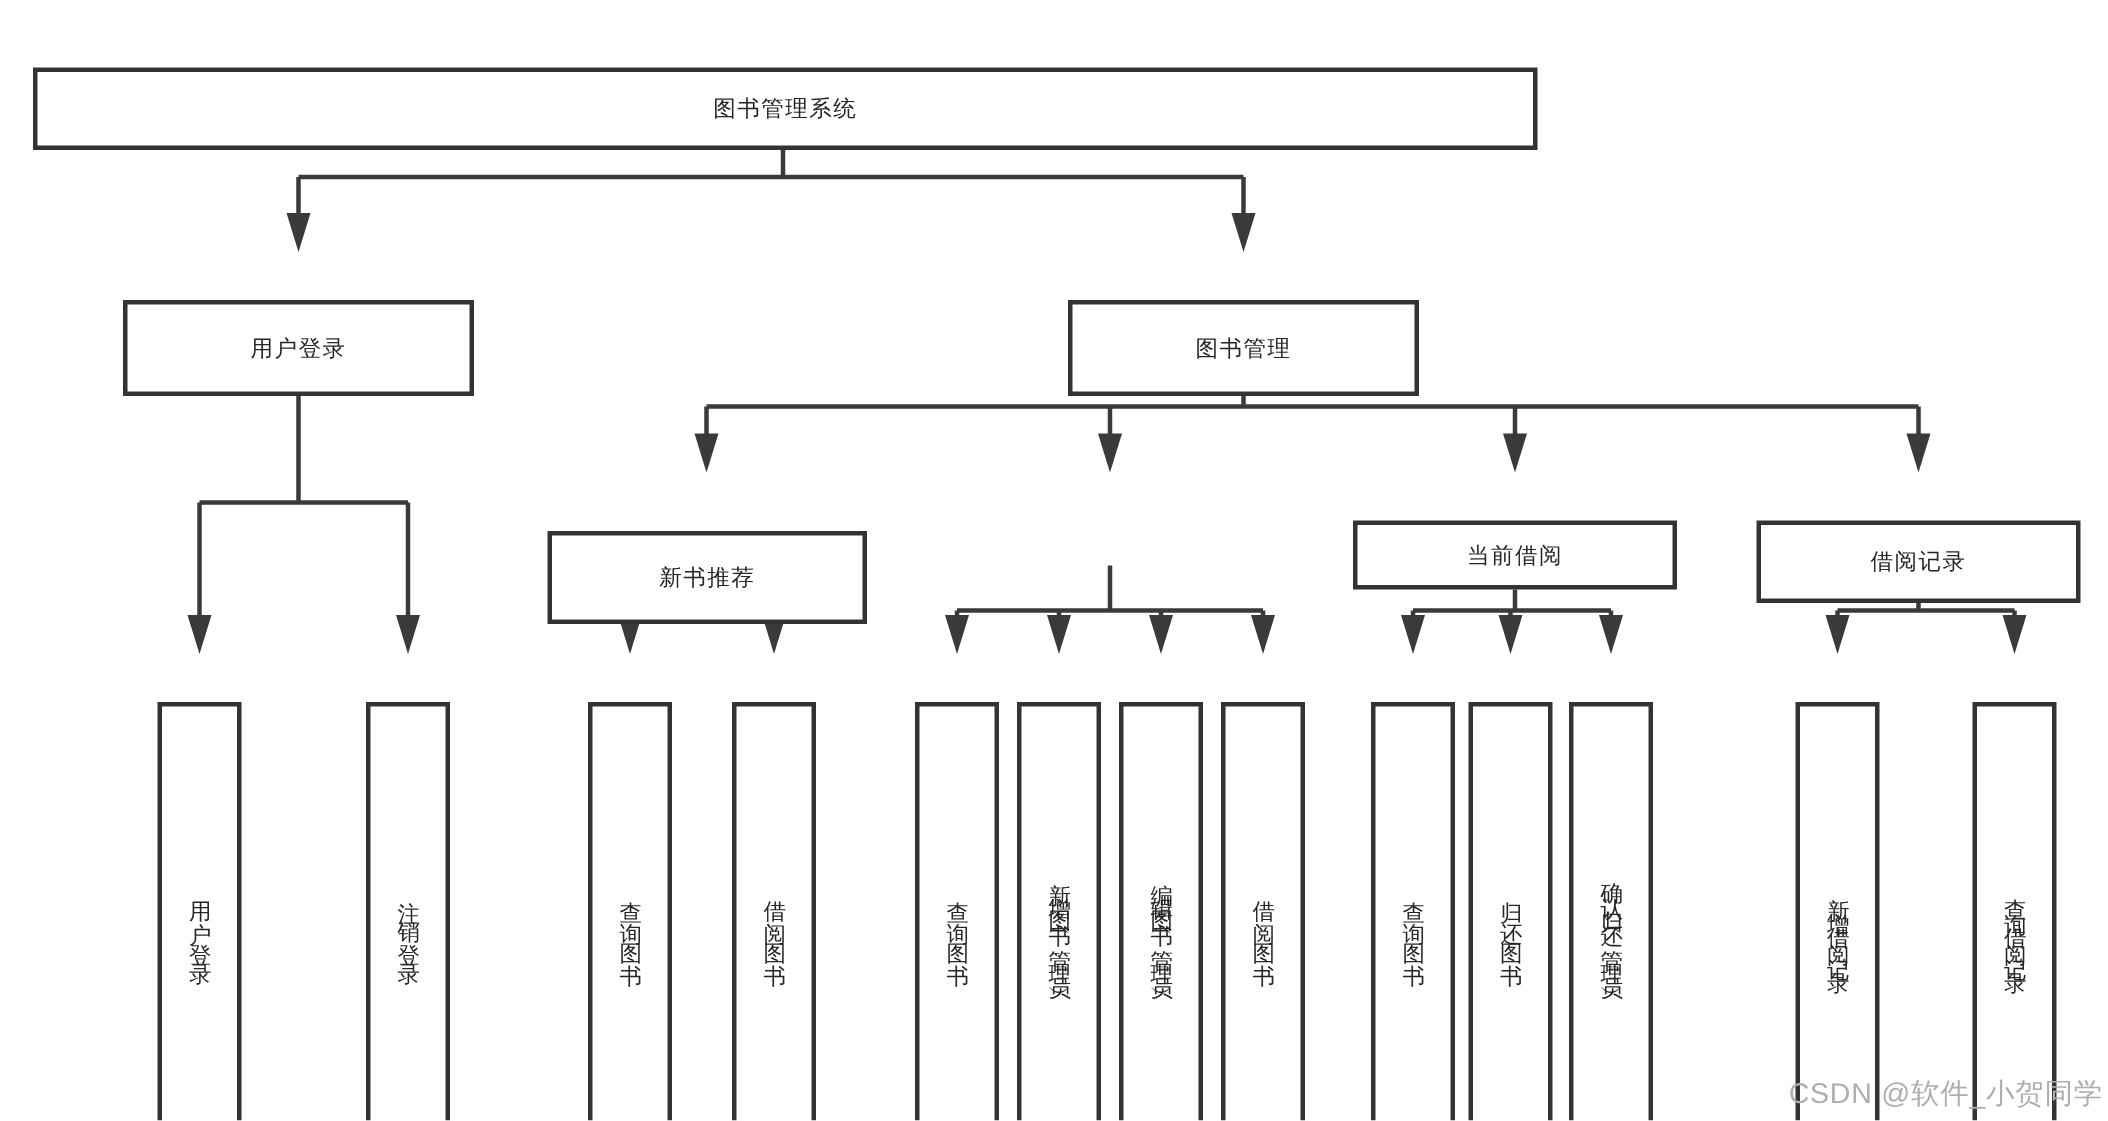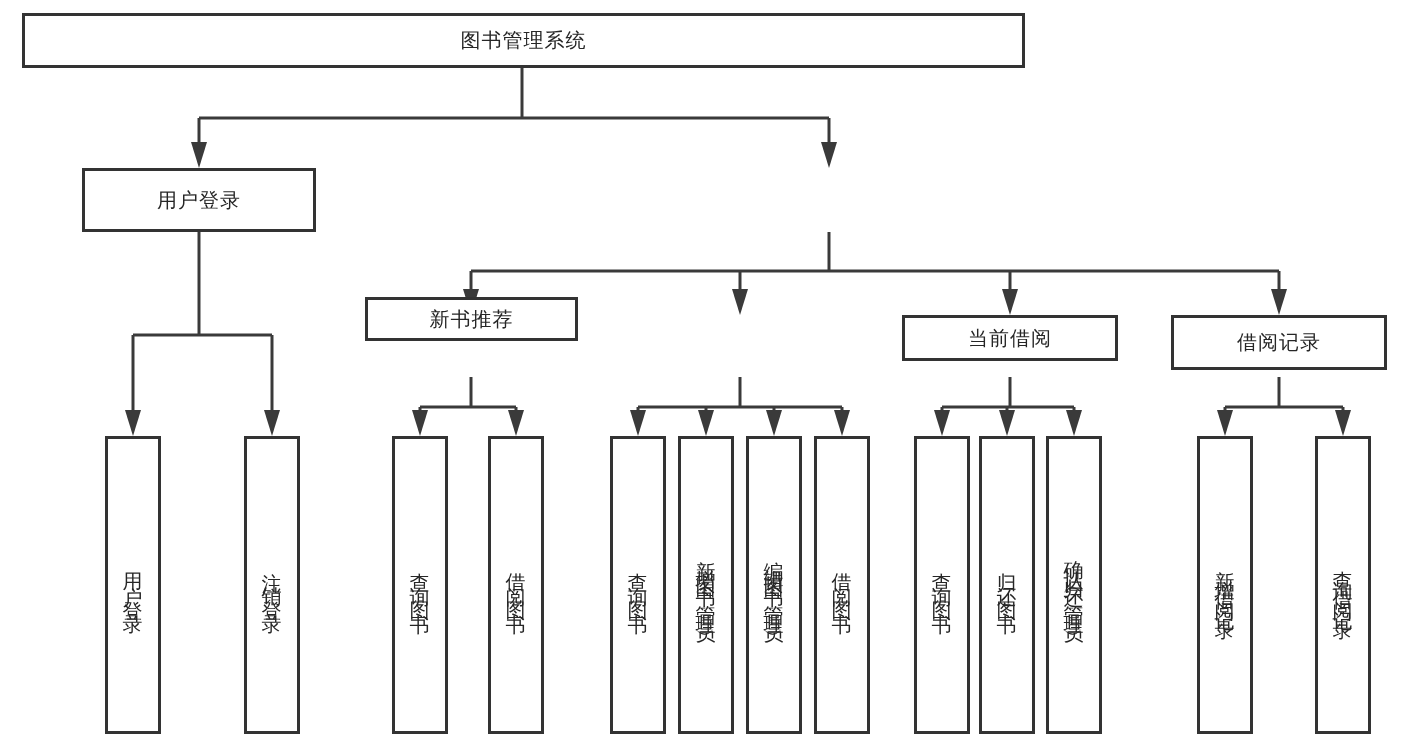--- a/index.html
+++ b/index.html
@@ -7,22 +7,22 @@
     position:relative;width:1405px;height:747px;background:var(--c-bg,#fff);
     font-family:"Liberation Sans","DejaVu Sans",sans-serif;overflow:hidden;
   }
   #connectors{position:absolute;left:0;top:0;width:1405px;height:747px;z-index:1;}
   #connectors line{stroke:var(--c-line,#3a3a3a);stroke-width:3;}
   #connectors polygon{fill:var(--c-line,#3a3a3a);}
   .node{
     position:absolute;box-sizing:border-box;background:#fff;
     border:3px solid var(--c-border,#333);
     display:flex;align-items:center;justify-content:center;
-    color:var(--c-text,#262626);font-size:20px;letter-spacing:1px;
-    z-index:2;white-space:nowrap;
+    color:var(--c-text,#262626);font-size:15px;letter-spacing:1px;
+    z-index:2;white-space:nowrap;margin-top:32px;
   }
   .leaf span{
     writing-mode:vertical-rl;letter-spacing:14px;line-height:1;
     display:inline-block;
   }
   .leaf.mid span{letter-spacing:10px;}
   .leaf.tight span{letter-spacing:9px;}
   .watermark{
     position:absolute;top:716px;right:3px;z-index:5;
     color:var(--c-watermark,#adadad);font-size:19px;letter-spacing:0.5px;
@@ -84,22 +84,23 @@
       <line x1="1225" y1="407" x2="1343" y2="407"></line>
       <line x1="1225" y1="407" x2="1225" y2="420"></line>
       <polygon points="1217,410 1233,410 1225,436"></polygon>
       <line x1="1343" y1="407" x2="1343" y2="420"></line>
       <polygon points="1335,410 1351,410 1343,436"></polygon>
     </svg>
 
   <div class="node" style="left:22px;top:13px;width:1003px;height:55px">图书管理系统</div>
 
   <div class="node" style="left:82px;top:168px;width:234px;height:64px">用户登录</div>
+  <div class="node" style="left:712px;top:168px;width:234px;height:64px">图书管理</div>
 
-  <div class="node" style="left:365px;top:297px;width:213px;height:44px">新书推荐</div>
+  <div class="node" style="left:365px;top:322px;width:213px;height:62px">新书推荐</div>
   <div class="node" style="left:902px;top:315px;width:216px;height:46px">当前借阅</div>
   <div class="node" style="left:1171px;top:315px;width:216px;height:55px">借阅记录</div>
 
   <div class="node leaf" style="left:105px;top:436px;width:56px;height:298px">
     <span>用户登录</span>
     </div>
   <div class="node leaf" style="left:244px;top:436px;width:56px;height:298px">
     <span>注销登录</span>
     </div>
 
@@ -133,13 +134,14 @@
     <span>确认归还（管理员）</span>
     </div>
 
   <div class="node leaf mid" style="left:1197px;top:436px;width:56px;height:298px">
     <span>新增借阅记录</span>
     </div>
   <div class="node leaf mid" style="left:1315px;top:436px;width:56px;height:298px">
     <span>查询借阅记录</span>
     </div>
 
+  <div class="watermark">CSDN @软件_小贺同学</div>
 </div>
 
 </body></html>

